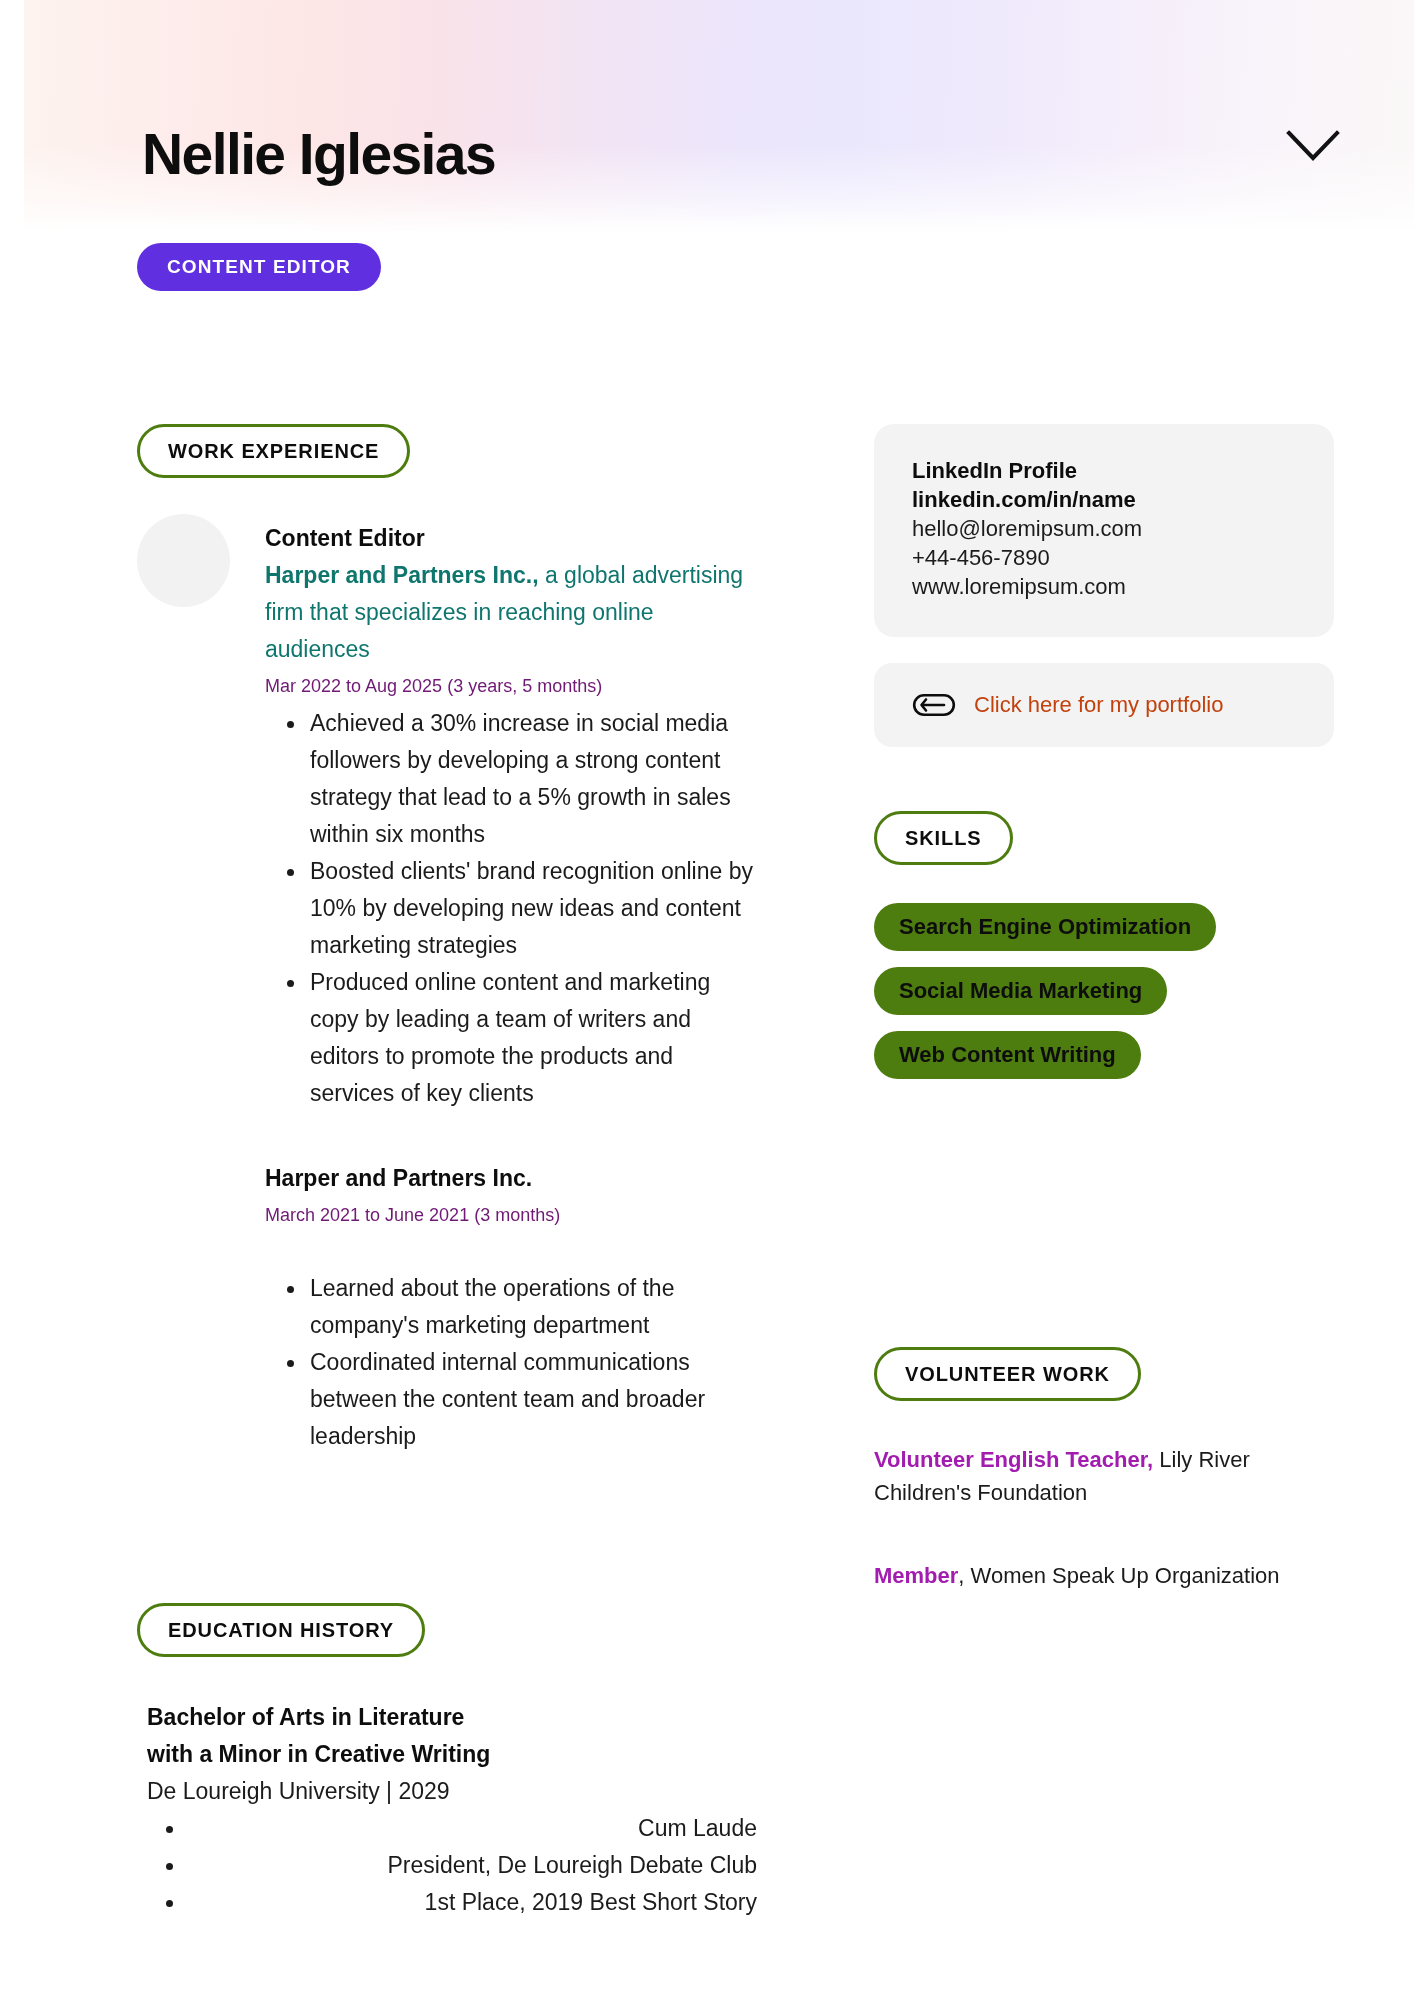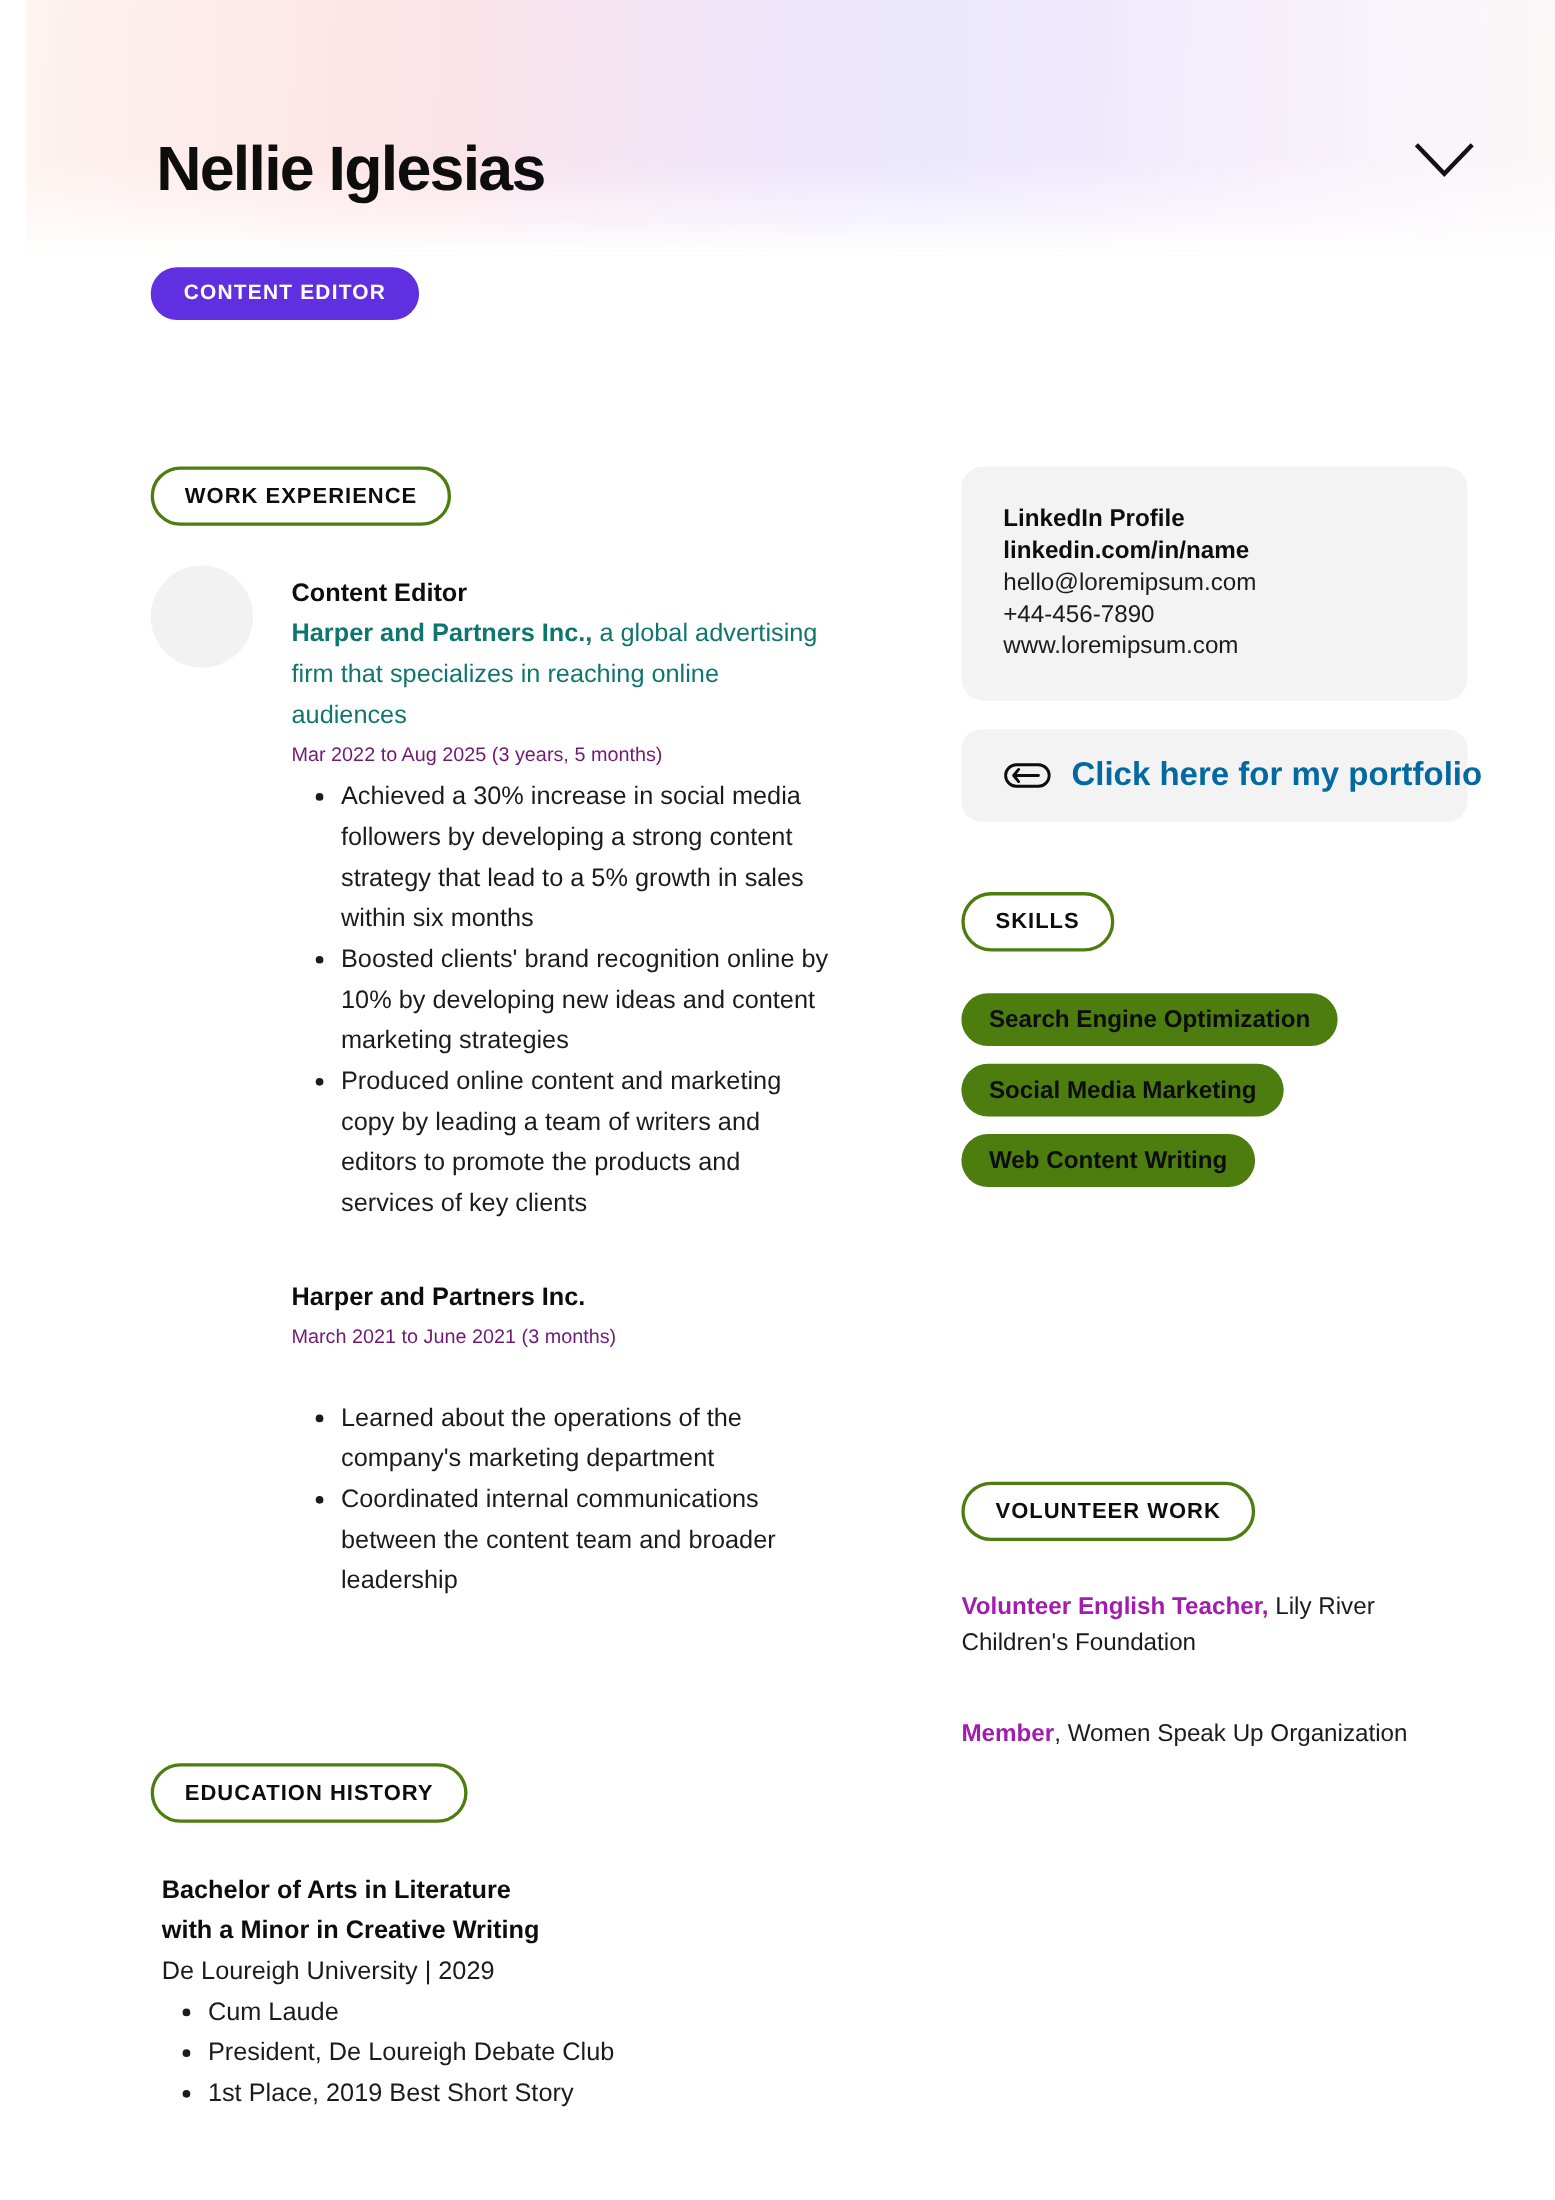--- a/index.html
+++ b/index.html
@@ -203,21 +203,21 @@
     font-size: 23px;
     line-height: 37px;
     font-weight: 700;
     color: #0d0d0d;
   }
   .edu-school {
     font-size: 23px;
     line-height: 37px;
     color: #1b1b1b;
   }
-  .edu-body ul.bullets li { padding-left: 42px; }
+  .edu-body ul.bullets li { padding-left: 42px; text-align: right; }
   .edu-body ul.bullets li::before { left: 19px; }
 
   
   .contact-card {
     background: #f3f3f3;
     border-radius: 20px;
     padding: 32px 38px 36px 38px;
   }
   .contact-strong {
     font-size: 22px;
@@ -243,23 +243,23 @@
   .link-icon {
     flex: 0 0 auto;
     width: 44px;
     height: 26px;
     margin-right: 18px;
     display: flex;
     align-items: center;
   }
   .link-icon svg { display: block; }
   .portfolio-label {
-    font-size: 30px;
-    font-weight: 700;
-    color: #0369a1;
+    font-size: 22px;
+    font-weight: 400;
+    color: #c2410c;
     white-space: nowrap;
   }
 
   .skills-section { margin-top: 64px; }
   .skills-list { margin-top: 38px; }
   .skill-chip {
     background: #4d7c0f;
     border-radius: 999px;
     height: 48px;
     display: inline-flex;

